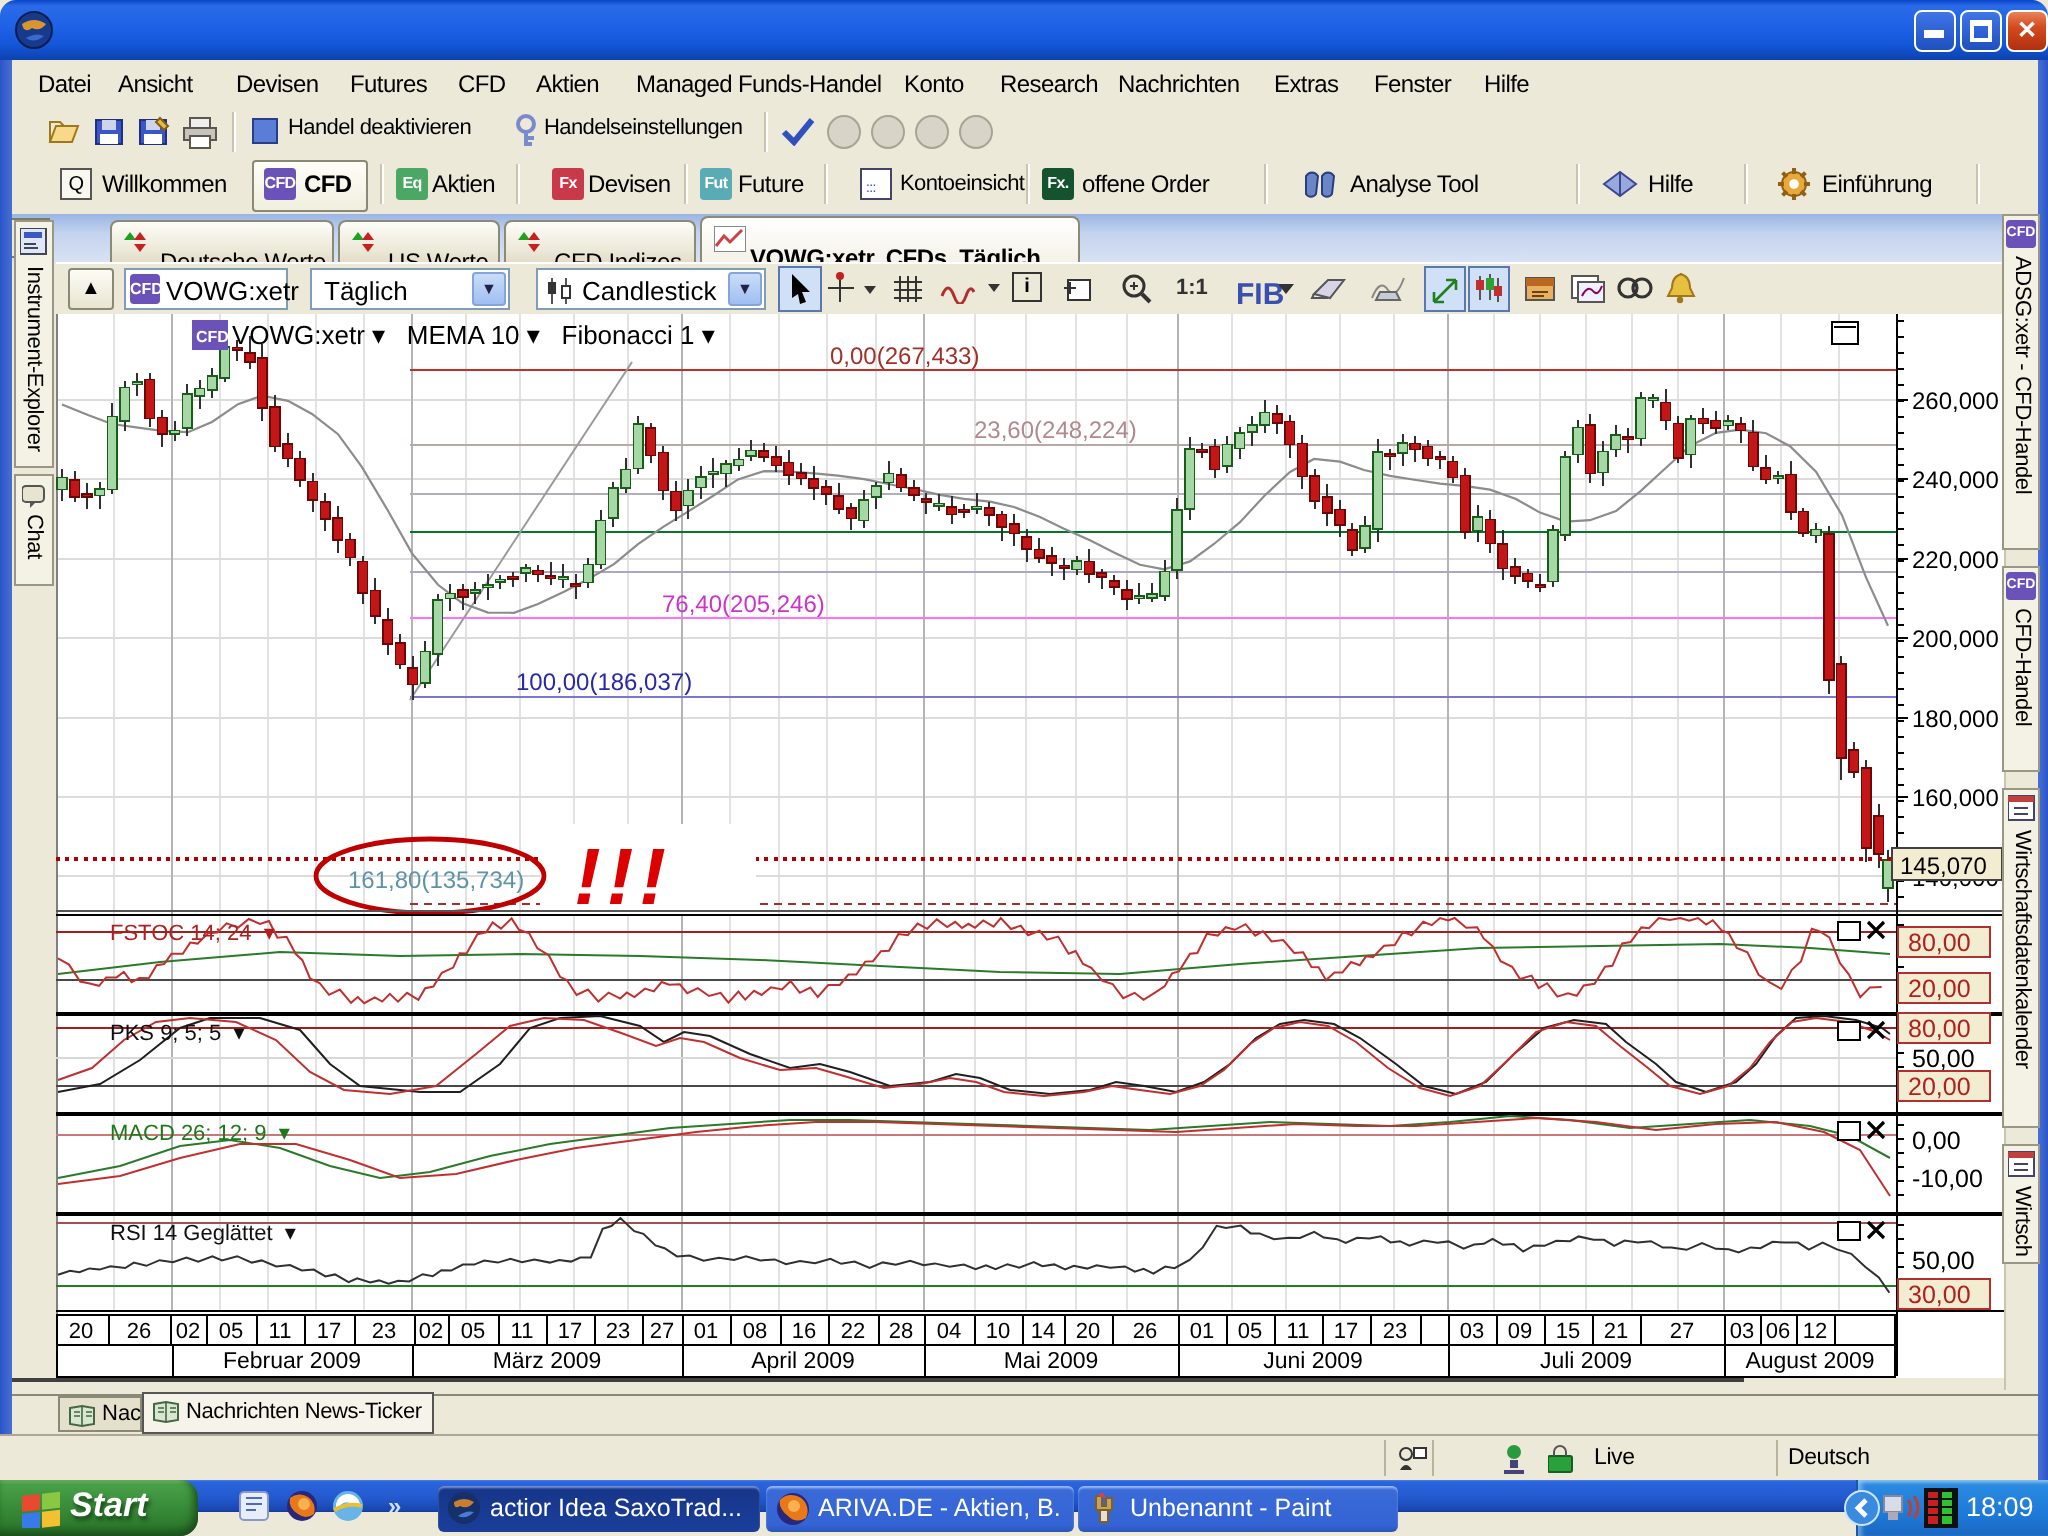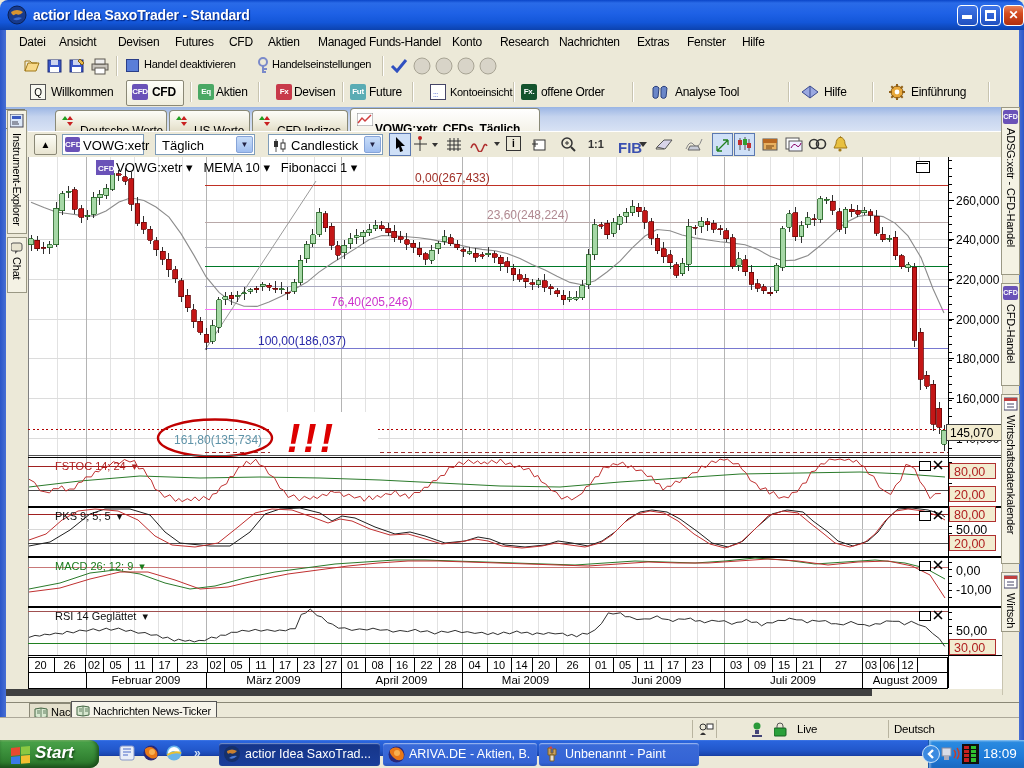--- a/index.html
+++ b/index.html
@@ -20,21 +20,20 @@
 .ico16{position:absolute;width:16px;height:16px}
 .badge{font-size:9px;font-weight:bold;color:#fff;text-align:center;line-height:16px;border-radius:2px}
 .tkbtn{position:absolute;top:3px;height:23px;border-radius:3px;color:#fff;font-size:12.5px}
 </style></head><body>
 <div id="titlebar" class="abs">
     <svg class="abs" style="left:7px;top:5px" width="20" height="20">
       <circle cx="10" cy="10" r="9" fill="#173a8c" stroke="#0a1e50"></circle>
       <path d="M4 7 Q10 3 16 7 Q13 11 9 9 Q5 12 4 7Z" fill="#d89530"></path>
       <path d="M6 14 Q10 17 15 13 Q11 11 6 14Z" fill="#3a6ad0"></path>
     </svg>
-    <div class="ttl">actior Idea SaxoTrader - Standard</div>
     <div class="tbtn" style="left:957px;background:linear-gradient(180deg,#3f75e8,#2050c0)">
       <span style="position:absolute;left:4px;top:9px;width:10px;height:4px;background:#fff"></span>
     </div>
     <div class="tbtn" style="left:980px;background:linear-gradient(180deg,#3f75e8,#2050c0)">
       <span style="position:absolute;left:4px;top:4px;width:11px;height:11px;border:2px solid #fff;border-top-width:3px"></span>
     </div>
     <div class="tbtn" style="left:1003px;background:linear-gradient(180deg,#e8825a,#d44a1e 40%,#b03010)">✕</div>
   </div>
 <div id="menubar" class="abs">
     <span style="left:19px">Datei</span>
@@ -584,21 +583,21 @@
       <path d="M28.5 657V688M947.5 657V688"></path>
     </g>
     <text x="146.0" y="684" font-size="11.5" fill="#000" text-anchor="middle" font-family="Liberation Sans">Februar 2009</text>
     <text x="273.5" y="684" font-size="11.5" fill="#000" text-anchor="middle" font-family="Liberation Sans">März 2009</text>
     <text x="401.5" y="684" font-size="11.5" fill="#000" text-anchor="middle" font-family="Liberation Sans">April 2009</text>
     <text x="525.5" y="684" font-size="11.5" fill="#000" text-anchor="middle" font-family="Liberation Sans">Mai 2009</text>
     <text x="656.5" y="684" font-size="11.5" fill="#000" text-anchor="middle" font-family="Liberation Sans">Juni 2009</text>
     <text x="793.0" y="684" font-size="11.5" fill="#000" text-anchor="middle" font-family="Liberation Sans">Juli 2009</text>
     <text x="905.0" y="684" font-size="11.5" fill="#000" text-anchor="middle" font-family="Liberation Sans">August 2009</text>
   </svg>
-<div class="abs" style="left:6px;top:689px;width:866px;height:28px;background:#ece9d8;border-top:7px solid #404040">
+<div class="abs" style="left:6px;top:689px;width:866px;height:28px;background:#ece9d8;border-top:2px solid #404040">
     <div class="abs" style="left:0;top:6px;width:1013px;height:1px;background:#8a8876"></div>
     <div class="abs" style="left:23px;top:7px;width:42px;height:18px;background:#e4e0cc;border:1px solid #8a8876;font-size:11px;white-space:nowrap">
       <span style="position:absolute;left:21px;top:2px">Nac</span>
       <svg style="position:absolute;left:4px;top:3px" width="15" height="12">
         <path d="M1 2 L7 1 L13 2 V10 L7 11 L1 10 Z" fill="#d8e8d0" stroke="#446644"></path>
         <path d="M7 1 V11 M3 4 h3 M3 6 h3 M9 4 h3 M9 6 h3" stroke="#446644" stroke-width=".8"></path>
       </svg>
     </div>
     <div class="abs" style="left:65px;top:5px;width:146px;height:21px;background:#f6f4ea;border:1px solid #555;font-size:11px;letter-spacing:-.2px;white-space:nowrap;overflow:hidden">
       <span style="position:absolute;left:21px;top:3px">Nachrichten News-Ticker</span>

